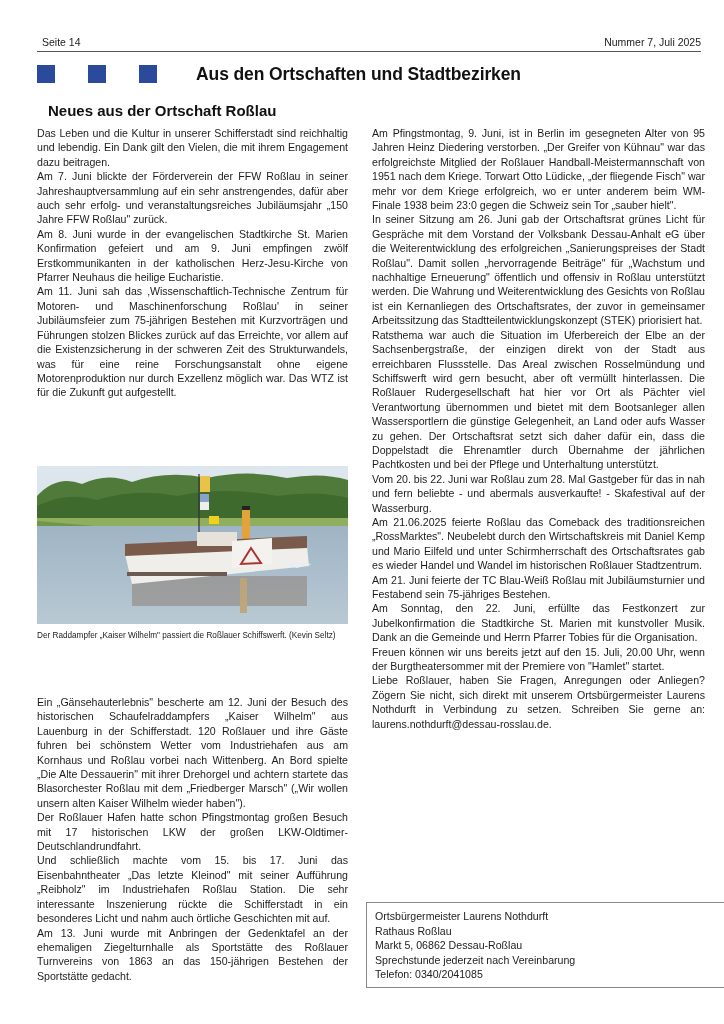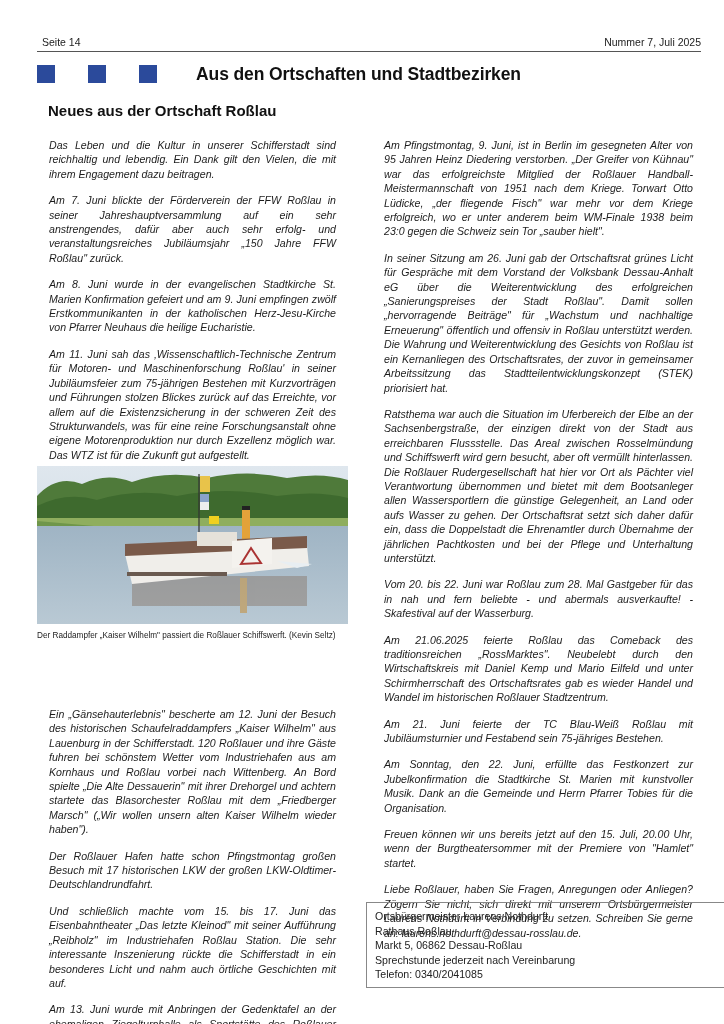--- a/index.html
+++ b/index.html
@@ -6,21 +6,21 @@
   html, body { width:724px; height:1024px; background:#ffffff; overflow:hidden; }
   body { position:relative; font-family:"Liberation Sans", sans-serif; color:#1a1a1a; }
   .header { position:absolute; left:37px; top:34px; width:664px; height:18px; border-bottom:1px solid #555; font-size:10.5px; color:#222; }
   .header .left { position:absolute; left:5px; top:2px; }
   .header .right { position:absolute; right:0; top:2px; }
   .section-title { position:absolute; left:37px; top:63px; height:22px; display:flex; align-items:center;gap:28px; }
   .sq { width:18px; height:18px; margin-right:5px; }
   .section-title .txt { margin-left:6px; font-size:17.5px; font-weight:bold; color:#111; letter-spacing:-0.1px; }
   .article-title { position:absolute; left:37px; top:102px; font-size:15px; font-weight:bold; color:#111;margin-left:11px; }
   .col { position:absolute; font-size:10.6px; line-height:14.4px; text-align:justify; hyphens:manual; color:#1c1c1c; }
-  .col p { margin:12px;font-style:italic; }
+  .col p { margin:0; }
   .col-left { left:37px; top:126px; width:311px; }
   .col-right { left:372px; top:126px; width:333px; }
   .photo { position:absolute; left:37px; top:466px; width:311px; height:158px; overflow:hidden; }
   .caption { position:absolute; left:37px; top:630px; width:311px; font-size:8.2px; line-height:11px; color:#222; }
   .col-left2 { left:37px; top:695px; width:311px; }
   .contact-box { position:absolute; left:366px; top:902px; width:376px; height:86px; border:1px solid #888; padding:6px 8px; font-size:10.6px; line-height:14.6px; color:#222; }
 </style>
 </head>
 <body>
 

